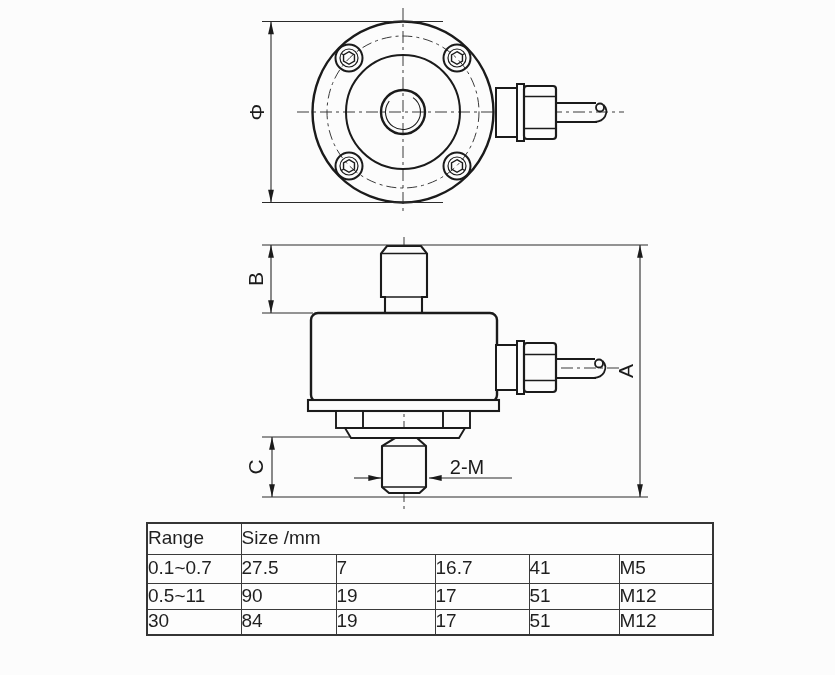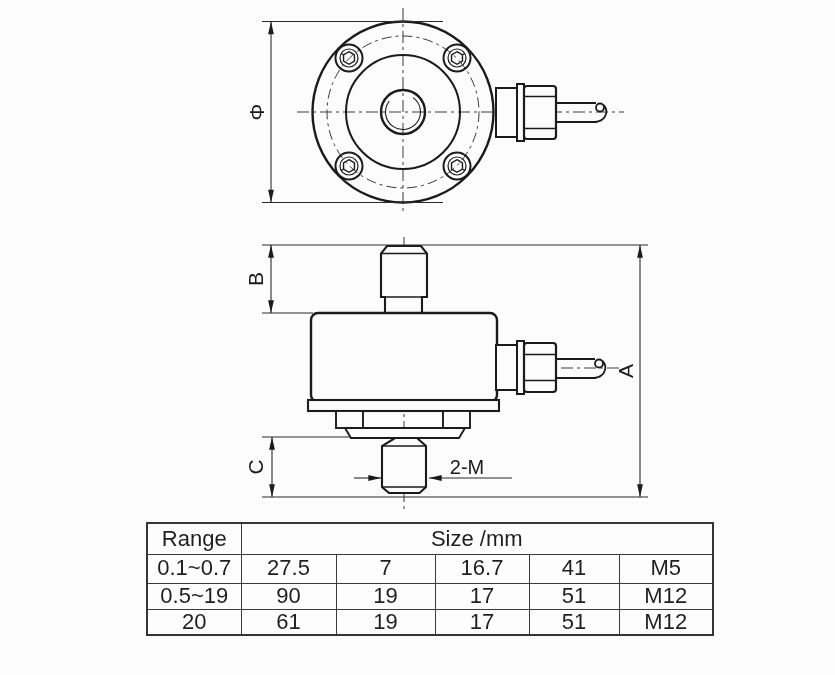--- a/index.html
+++ b/index.html
@@ -17,22 +17,22 @@
 
   
   .dim-table-wrap { position:absolute; left:146px; top:522px; }
   table.dims {
     border-collapse:collapse; table-layout:fixed;
     background:#fdfdfd;
     border:2px solid #353535;
   }
   table.dims td, table.dims th {
     border:1.5px solid #3b3b3b;
-    text-align:center; vertical-align:middle;
-    font-size:22px; font-weight:normal; color:#1f1f1f;
+    text-align:left; vertical-align:middle;
+    font-size:19px; font-weight:normal; color:#1f1f1f;
     padding:0; line-height:1.1;
   }
 </style>
 </head>
 <body>
 
 <div class="canvas">
 
   <svg width="835" height="675" viewBox="0 0 835 675">
     <defs>
@@ -171,30 +171,30 @@
       </tr>
       <tr style="height:29px">
         <td>0.1~0.7</td>
         <td>27.5</td>
         <td>7</td>
         <td>16.7</td>
         <td>41</td>
         <td>M5</td>
       </tr>
       <tr style="height:26px">
-        <td>0.5~19</td>
+        <td>0.5~11</td>
         <td>90</td>
         <td>19</td>
         <td>17</td>
         <td>51</td>
         <td>M12</td>
       </tr>
       <tr style="height:26px">
-        <td>20</td>
-        <td>61</td>
+        <td>30</td>
+        <td>84</td>
         <td>19</td>
         <td>17</td>
         <td>51</td>
         <td>M12</td>
       </tr>
     </tbody>
       </table>
   </div>
 
 </div>

